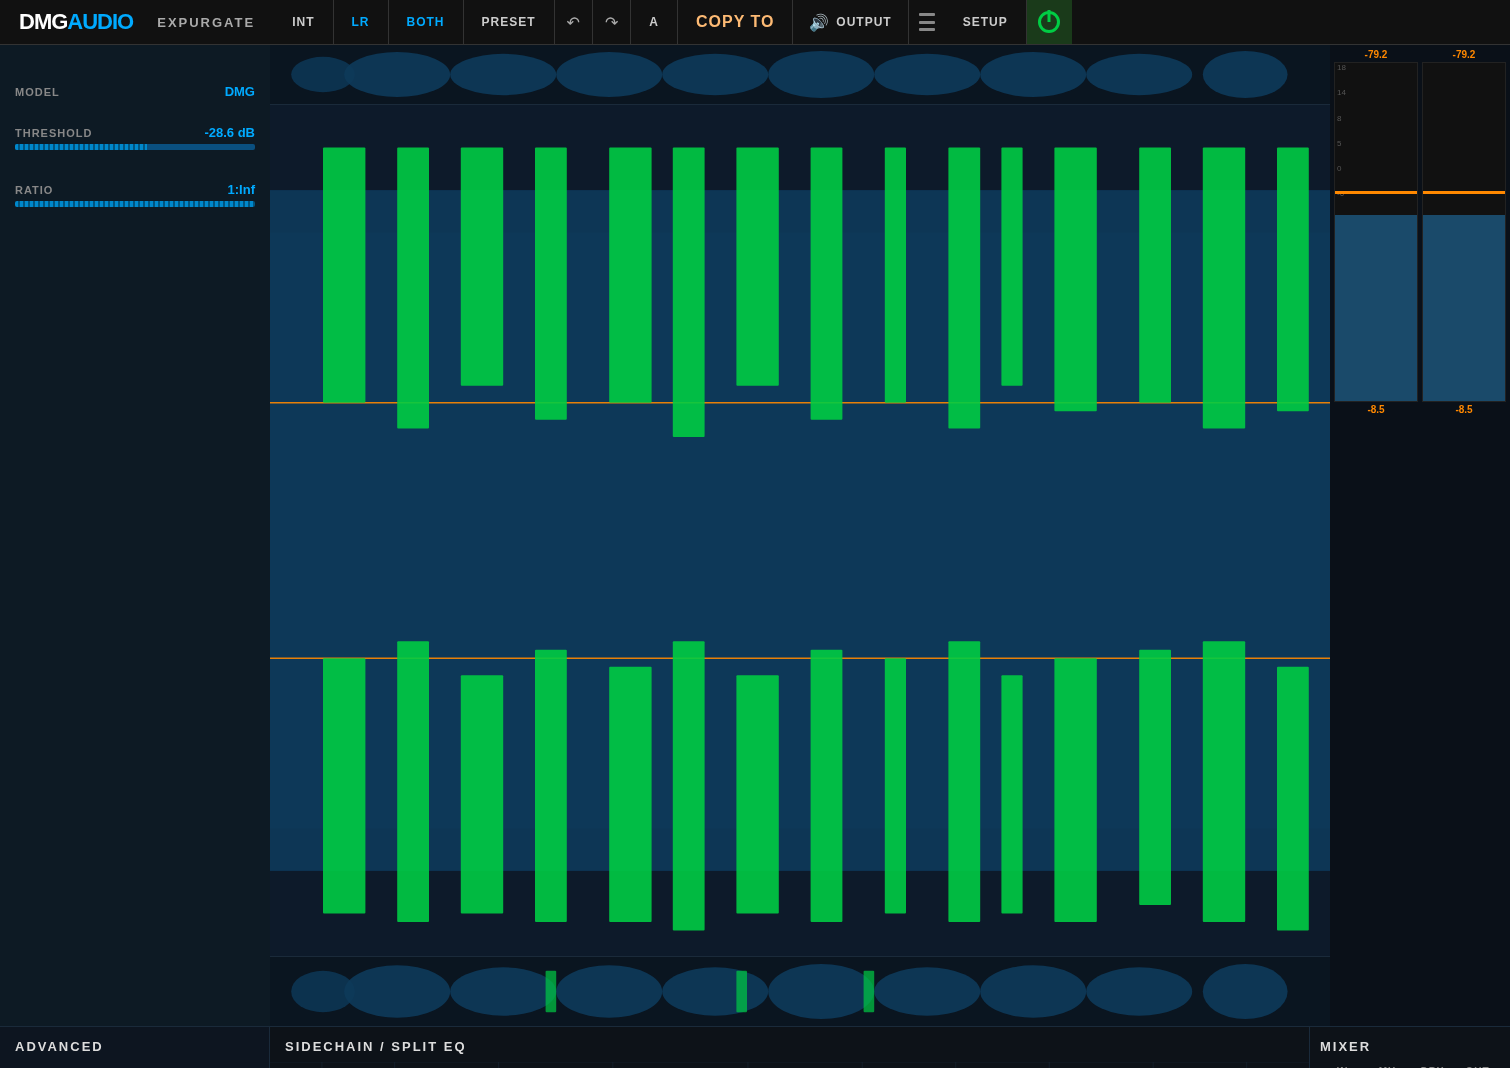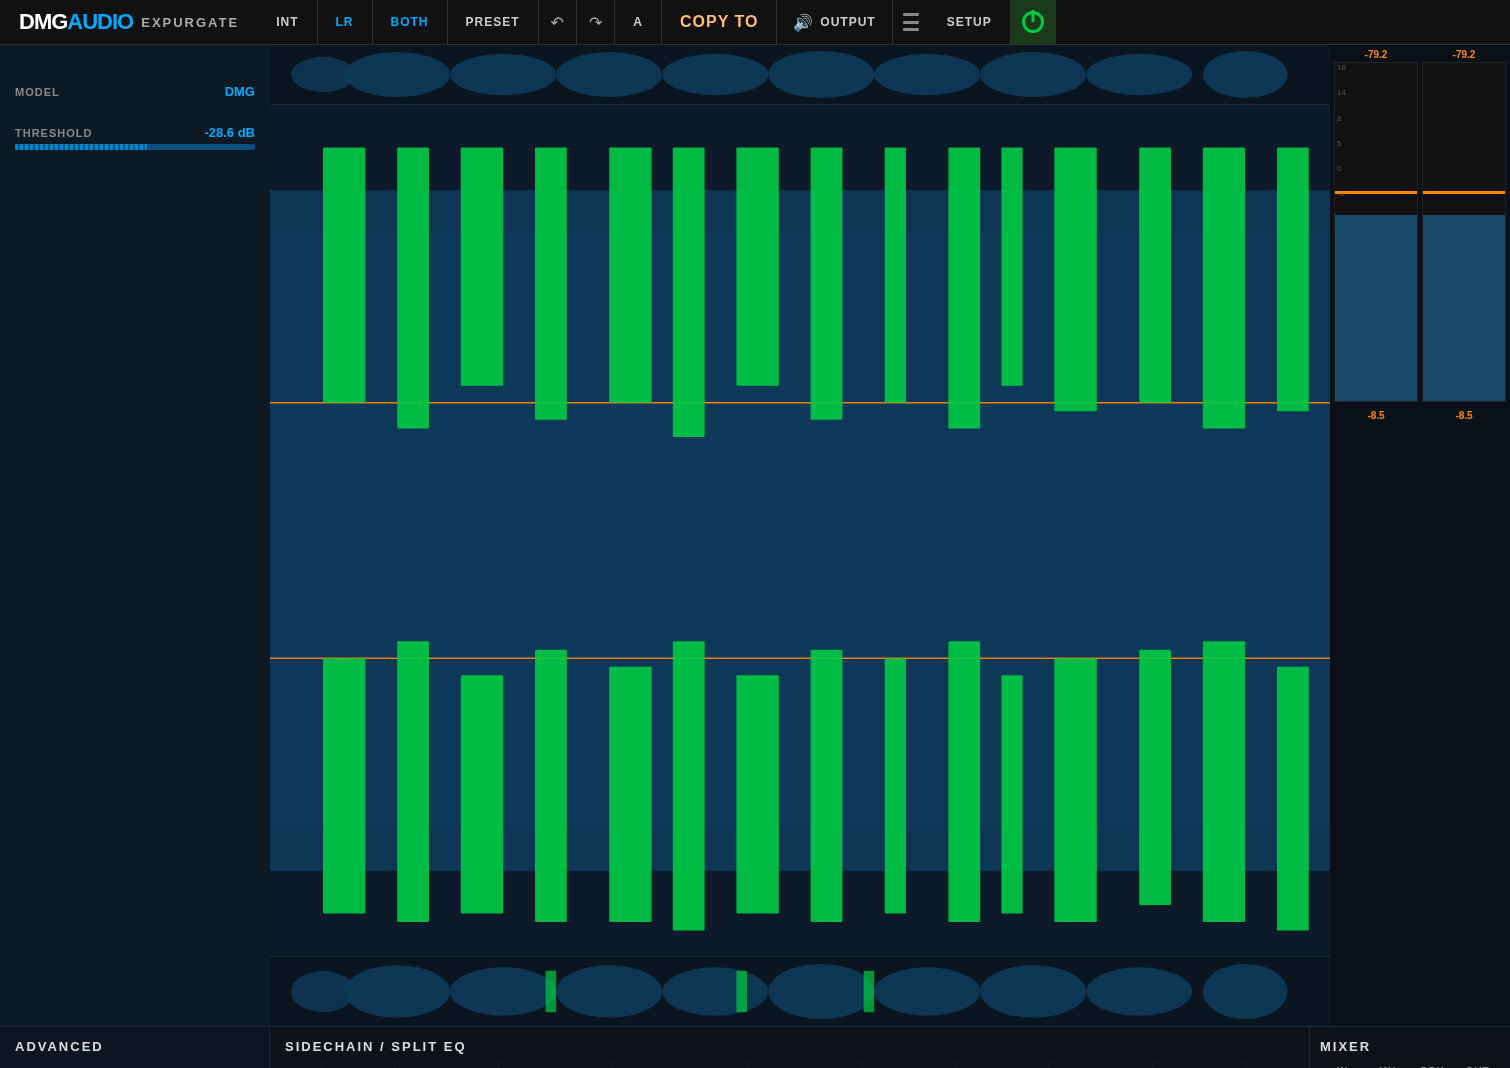--- a/index.html
+++ b/index.html
@@ -32,21 +32,21 @@
       color: #fff;
       letter-spacing: -1px;
     }
     .dmg-logo .audio-part {
       color: #00aaff;
     }
     .plugin-name {
       color: #aaa;
       font-size: 13px;
       font-weight: bold;
-      margin-left: 8px;
+      margin-left: 24px;
       letter-spacing: 2px;
     }
     .top-nav {
       display: flex;
       align-items: center;
       flex: 1;
       height: 100%;
     }
     .top-btn {
       padding: 16px 18px;
@@ -239,21 +239,21 @@
     .meter-value {
       font-size: 10px;
       color: #ff8800;
       font-weight: bold;
       margin-bottom: 2px;
     }
     .meter-bottom-val {
       font-size: 10px;
       color: #ff8800;
       font-weight: bold;
-      margin-top: 8px;
+      margin-top: 2px;
     }
 
     
     .lower-section {
       display: flex;
       height: 520px;
       background: #0d1218;
     }
 
     
@@ -376,20 +376,29 @@
       <span class="param-label">MODEL</span>
       <span class="param-value">DMG</span>
     </div>
     <div style="margin-top:12px;">
       <div class="param-row">
         <span class="param-label">THRESHOLD</span>
         <span class="param-value">-28.6 dB</span>
       </div>
       <div class="slider-track">
         <div class="slider-fill-striped" style="width:55%;"></div>
+      </div>
+    </div>
+    <div style="margin-top:18px;">
+      <div class="param-row">
+        <span class="param-label">RATIO</span>
+        <span class="param-value">1:Inf</span>
+      </div>
+      <div class="slider-track">
+        <div class="slider-fill-striped" style="width:100%;"></div>
       </div>
     </div>
   </div>
 
   <div class="center-panel">
 
     <div class="waveform-top">
       <svg width="100%" height="100%">
         <rect width="100%" height="100%" fill="#0a1520"></rect>
 

